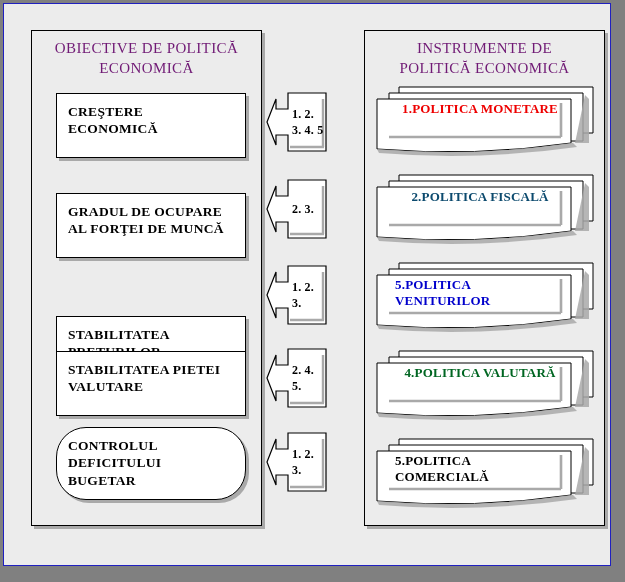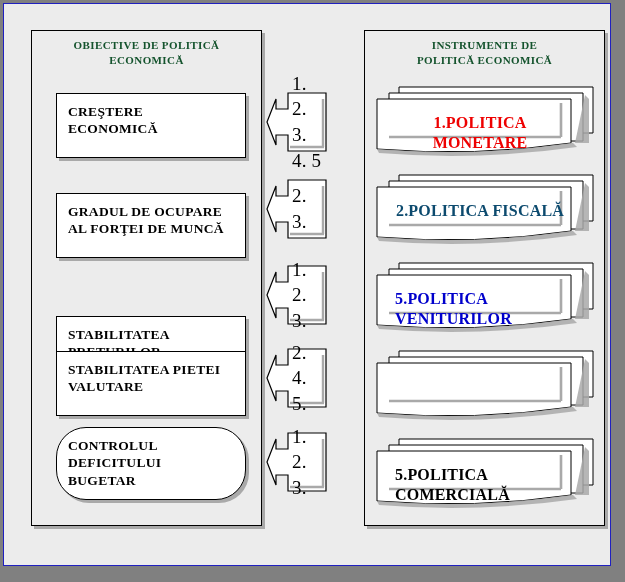--- a/index.html
+++ b/index.html
@@ -33,24 +33,24 @@
     background: #ececec;
     border: 1px solid #000000;
     box-sizing: border-box;
     box-shadow: 3px 3px 0 0 #a9a9a9;
   }
   #panel-objectives { left: 27px;  top: 26px; width: 231px; height: 496px; }
   #panel-instruments { left: 360px; top: 26px; width: 241px; height: 496px; }
 
   .panel-title {
     text-align: center;
-    font-size: 11px;
-    font-weight: bold;
+    font-size: 15px;
+    font-weight: normal;
     letter-spacing: 0.4px;
-    color: #14532d;
+    color: #701a75;
     line-height: 1.35;
     padding: 7px 6px 0 6px;
     white-space: pre-line;
   }
 
   
   .objective-box {
     position: absolute;
     background: #ffffff;
     border: 1px solid #000000;
@@ -89,22 +89,22 @@
   }
   .arrow-num {
     position: absolute;
     left: 22px;
     top: 0;
     width: 38px;
     height: 100%;
     display: flex;
     align-items: center;
     justify-content: flex-start;
-    font-size: 19px;
-    font-weight: normal;
+    font-size: 12px;
+    font-weight: bold;
     letter-spacing: 0.2px;
     line-height: 1.35;
     color: #000000;
     white-space: pre-line;
     padding-left: 4px;
     box-sizing: border-box;
     pointer-events: none;
   }
   #arr-0 { top: 85px;  height: 66px; }
   #arr-1 { top: 172px; height: 66px; }
@@ -129,27 +129,26 @@
     left: 0;
     top: 0;
     width: 100%;
     height: 100%;
   }
   .doc-label {
     position: absolute;
     left: 20px;
     top: 16px;
     width: 170px;
-    font-size: 16px;
+    font-size: 13px;
     font-weight: bold;
     letter-spacing: 0.2px;
     line-height: 1.25;
     white-space: pre-line;
     pointer-events: none;
-    margin-top: 12px;
   }
   .doc-label.center { text-align: center; left: 12px; width: 186px; }
 </style>
 </head>
 <body>
 
 <div id="canvas">
 
   <div class="panel" id="panel-objectives">
     <div class="panel-title">OBIECTIVE DE POLITICĂ
@@ -265,20 +264,21 @@
 
     <div class="doc-stack" id="doc-3">
       <svg class="doc-svg" viewBox="0 0 220 75" preserveAspectRatio="none">
         <path d="M 24 2 L 218 2 L 218 48 L 24 48 Z" fill="#ffffff" stroke="#000000" stroke-width="1"></path>
         <path d="M 14 8 L 208 8 L 208 56 L 14 56 Z" fill="#ffffff" stroke="#000000" stroke-width="1"></path>
         <path d="M 2 14 L 196 14 L 196 58 Q 100 72 2 64 Z" fill="#ffffff" stroke="#000000" stroke-width="1"></path>
         <path d="M 210 10 L 214 14 L 214 58 L 200 58" fill="#a9a9a9" opacity="0.85"></path>
         <path d="M 198 58 L 202 62 Q 104 76 4 68 L 2 64 Q 100 72 196 58 Z" fill="#a9a9a9" opacity="0.85"></path>
         <path d="M 186 18 L 186 52 M 14 52 L 186 52" stroke="#a9a9a9" stroke-width="2.6" fill="none"></path>
       </svg>
+      <div class="doc-label center" style="color:#006622;">4.POLITICA  VALUTARĂ</div>
     </div>
 
     <div class="doc-stack" id="doc-4">
       <svg class="doc-svg" viewBox="0 0 220 75" preserveAspectRatio="none">
         <path d="M 24 2 L 218 2 L 218 48 L 24 48 Z" fill="#ffffff" stroke="#000000" stroke-width="1"></path>
         <path d="M 14 8 L 208 8 L 208 56 L 14 56 Z" fill="#ffffff" stroke="#000000" stroke-width="1"></path>
         <path d="M 2 14 L 196 14 L 196 58 Q 100 72 2 64 Z" fill="#ffffff" stroke="#000000" stroke-width="1"></path>
         <path d="M 210 10 L 214 14 L 214 58 L 200 58" fill="#a9a9a9" opacity="0.85"></path>
         <path d="M 198 58 L 202 62 Q 104 76 4 68 L 2 64 Q 100 72 196 58 Z" fill="#a9a9a9" opacity="0.85"></path>
         <path d="M 186 18 L 186 52 M 14 52 L 186 52" stroke="#a9a9a9" stroke-width="2.6" fill="none"></path>

